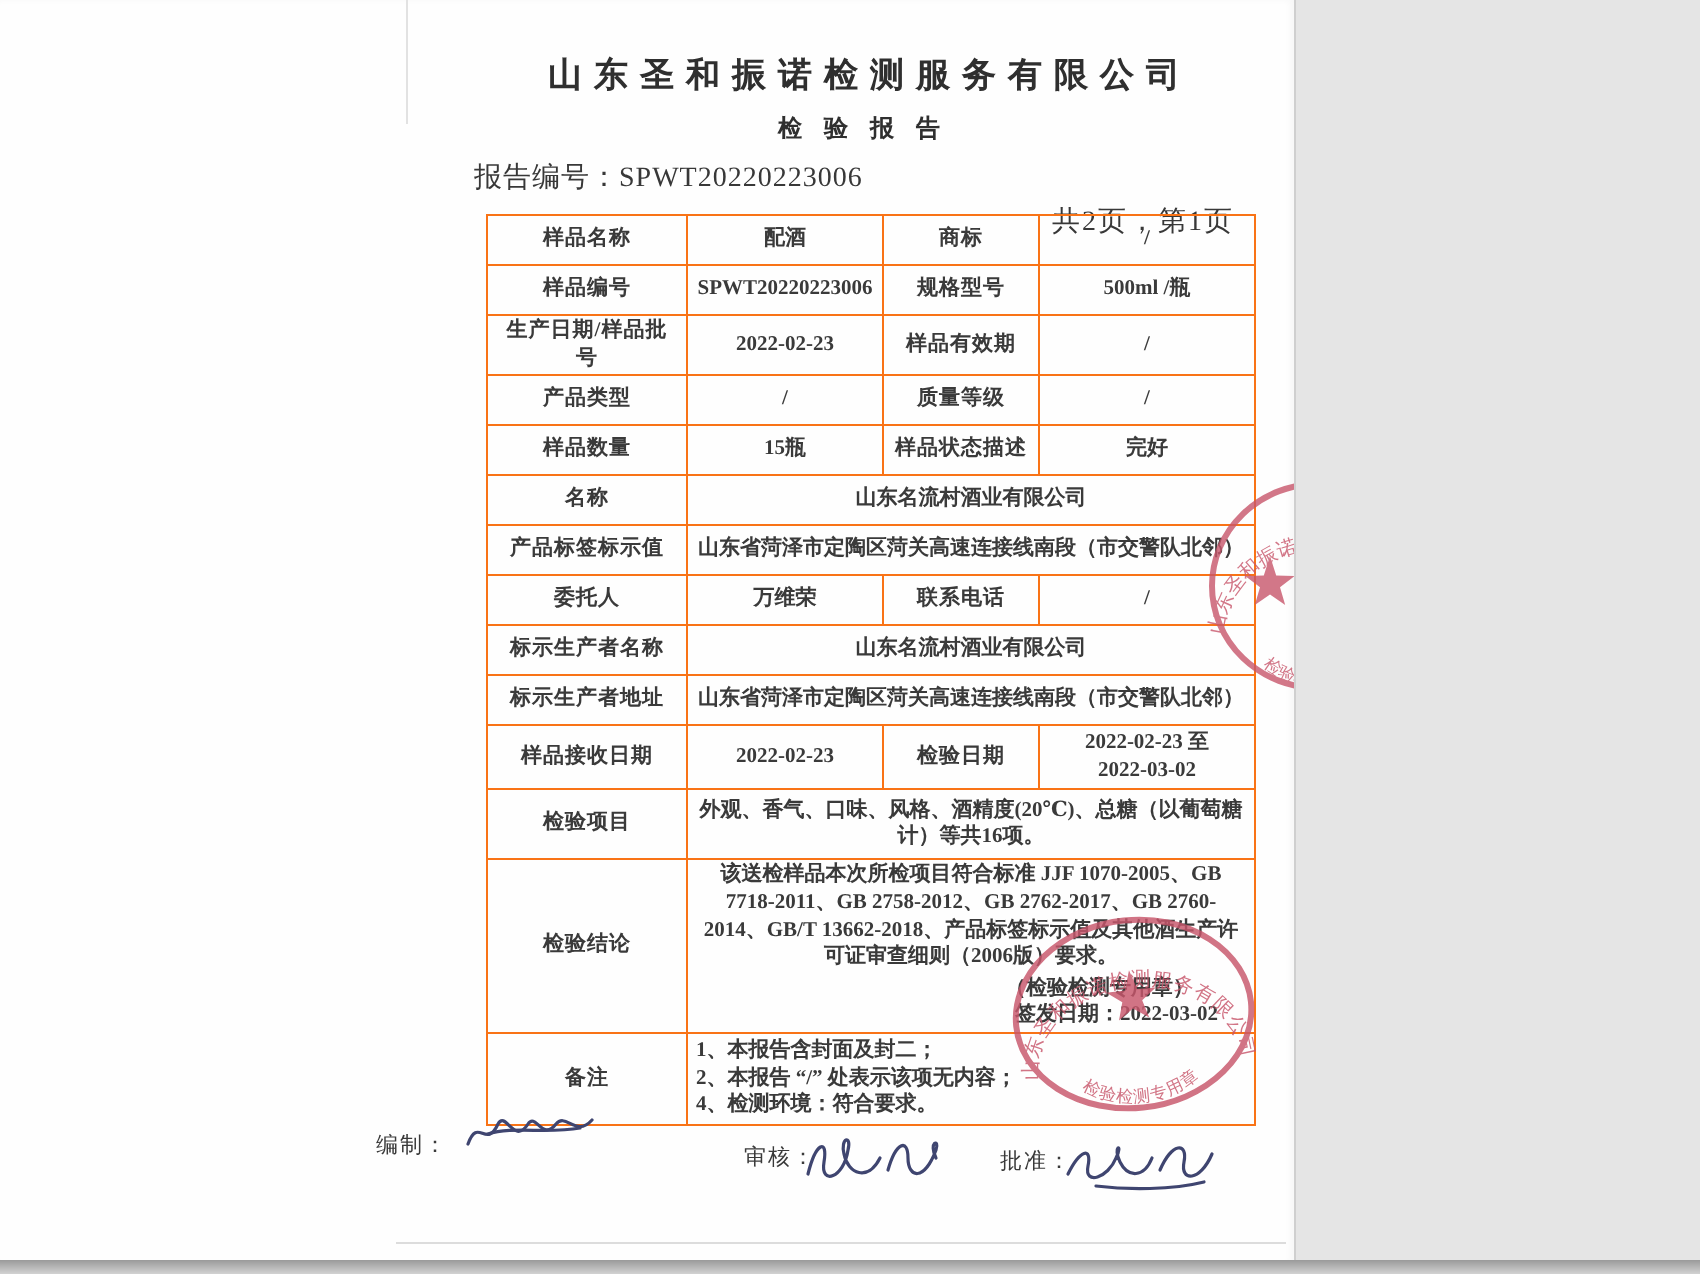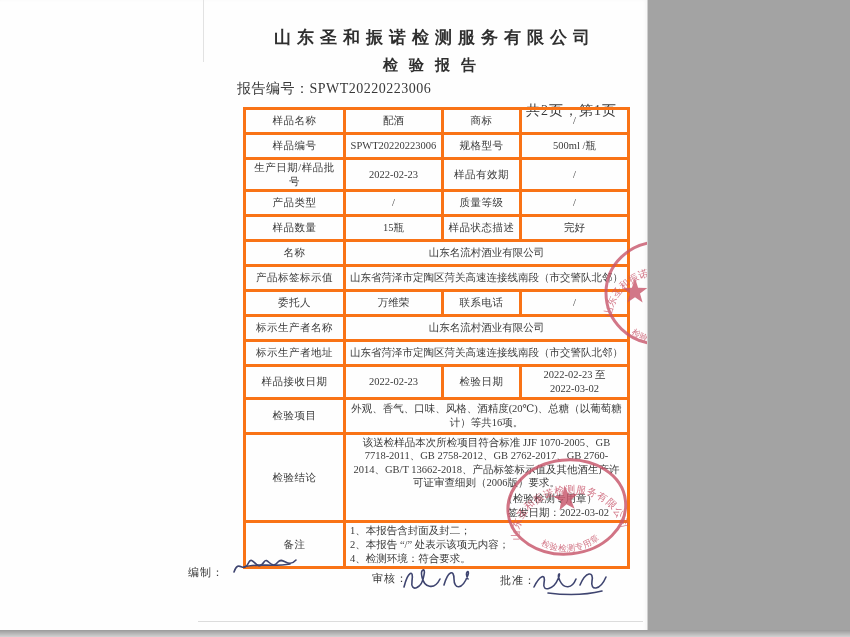--- a/index.html
+++ b/index.html
@@ -3,50 +3,50 @@
 <meta charset="utf-8">
 <style>
   html,body{margin:0;padding:0;}
   body{
     width:850px;height:637px;overflow:hidden;
     background:#fcfcfb;
     font-family:"Liberation Serif","DejaVu Serif",serif;
     color:#383838;
     -webkit-font-smoothing:antialiased;
   }
-  .canvas{position:relative;width:850px;height:637px;background:#a3a3a3;overflow:hidden;}
+  .canvas{position:relative;width:850px;height:637px;background:#e5e5e5;overflow:hidden;}
   
   .page{
     position:absolute;left:0;top:0;width:647px;height:632px;
     background:#fefefe;
     border-right:1px solid #cfcfcf;
     box-shadow:inset -2px 0 3px rgba(0,0,0,0.03);
   }
   .fold-line{position:absolute;left:203px;top:0;width:1px;height:62px;background:#e2e2e2;}
   .page-bottom-line{position:absolute;left:198px;top:621px;width:445px;height:1px;background:#dcdcdc;}
   .scan-bottom-strip{position:absolute;left:0;top:630px;width:850px;height:7px;
     background:linear-gradient(#9a9a9a,#d2d2d2);}
   
   .header{position:absolute;left:243px;top:26px;width:384px;text-align:center;}
   .company-title{font-size:17px;font-weight:bold;letter-spacing:6px;color:#2f2f2f;}
-  .report-title{font-size:15px;font-weight:bold;letter-spacing:11px;margin-top:7px;color:#2f2f2f;}
+  .report-title{font-size:12px;font-weight:bold;letter-spacing:11px;margin-top:7px;color:#2f2f2f;}
   .meta-row{position:absolute;left:237px;top:80px;width:392px;height:18px;font-size:14px;}
   .report-no{position:absolute;left:0;top:0;letter-spacing:0.5px;}
   .pagination{position:absolute;right:12px;top:22px;letter-spacing:1px;}
   
   table.report{
     position:absolute;left:243px;top:107px;width:384px;
     border-collapse:collapse;table-layout:fixed;
     font-size:10.5px;color:#3a3a3a;
   }
   table.report td{
-    border:3px solid #f97316;
+    border:1px solid #f97316;
     padding:1px 4px;
     text-align:center;vertical-align:middle;
-    line-height:1.3;overflow:hidden;
+    line-height:1.3;overflow:hidden;font-weight:bold;
   }
   td.lbl{letter-spacing:0.5px;}
   td.leftcell{text-align:left;padding-left:7px;padding-right:6px;margin-top:12px;}
   .preline{white-space:pre-line;}
   tr.h25{height:25px;} tr.h32{height:32px;} tr.h35{height:35px;}
   tr.h37{height:37px;} tr.h75{height:75px;} tr.h46{height:46px;}
   .concl-wrap{position:relative;}
   .seal-note{ text-align:right;padding-right:26px;margin-top:2px;}
   .issue-date{text-align:right;padding-right:14px;}
   

